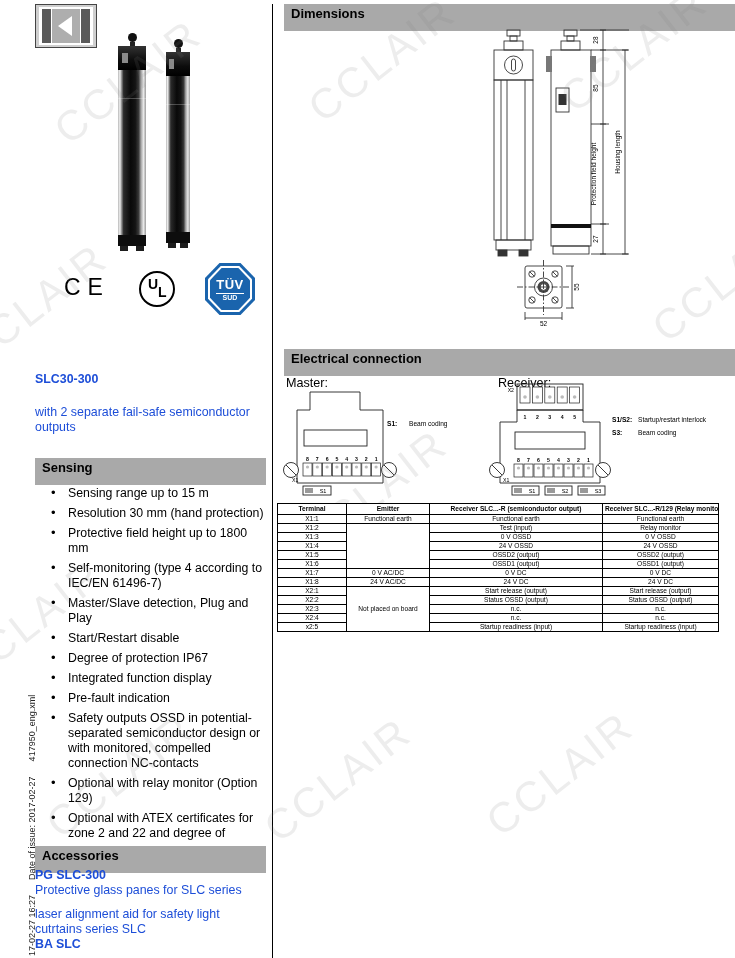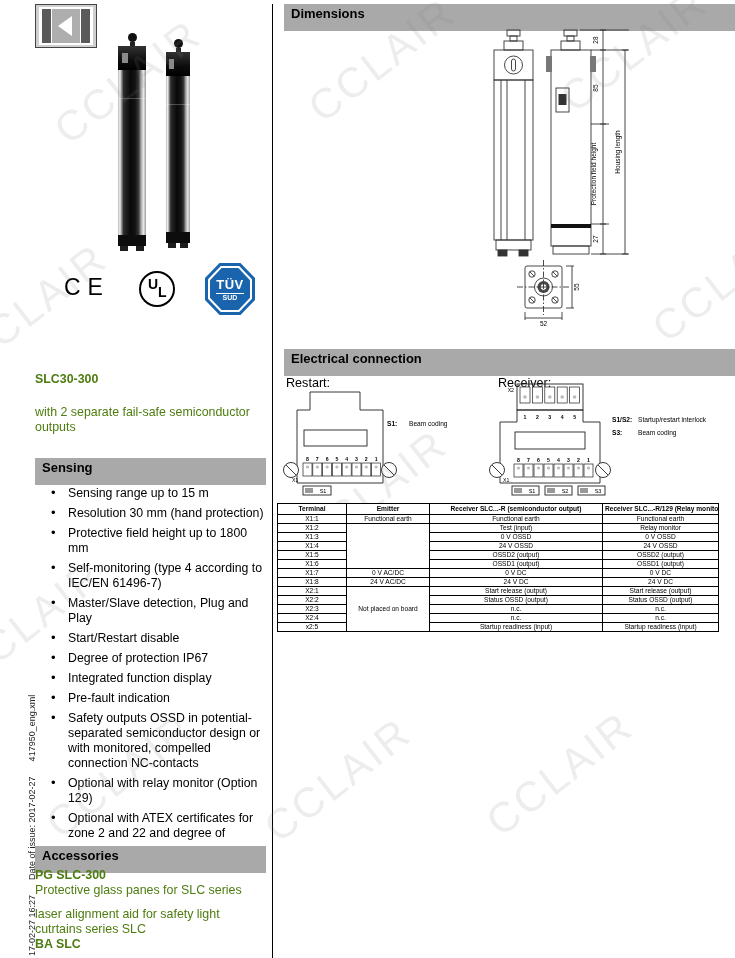--- a/index.html
+++ b/index.html
@@ -22,21 +22,21 @@
     position:absolute; left:27px; top:956px; transform-origin:0 0;
     transform:rotate(-90deg); font-size:9px; color:#222; white-space:pre;
   }
   
   .bar {
     position:absolute; height:27px; background:#a9a9a9; color:#000;
     font-size:13px; font-weight:bold; line-height:19px; padding-left:7px;
   }
   .bar-left  { left:35px;  width:231px; }
   .bar-right { left:284px; width:451px; }
-  .txt { font-size:12.4px; line-height:15px; color:#4d7c0f; }
+  .txt { font-size:12.4px; line-height:15px; color:#1d4ed8; }
   .bold { font-weight:bold; }
   
   .pictogram { position:absolute; left:35px; top:4px; }
   
   .photo { position:absolute; left:100px; top:25px; width:120px; height:235px; }
   .curtain { position:absolute; }
   .knob { width:9px; height:9px; background:#111; border-radius:50%; margin:0 auto; }
   .neck { width:5px; height:4px; background:#222; margin:0 auto; }
   .cap  { height:24px; background:linear-gradient(180deg,#333 0%,#0c0c0c 60%,#000 100%); position:relative; }
   .cap .lbl { position:absolute; left:4px; top:7px; width:6px; height:10px; background:#8a8a8a; }
@@ -307,21 +307,21 @@
       <line x1="240" y1="290" x2="277" y2="290"></line>
       <text x="258.5" y="298" font-size="6.5" fill="#000" stroke="none" text-anchor="middle">52</text>
       <line x1="281" y1="238" x2="289" y2="238"></line>
         <line x1="281" y1="280" x2="289" y2="280"></line>
       <line x1="287" y1="238" x2="287" y2="280"></line>
       <text transform="rotate(-90 294 259)" x="294" y="259" font-size="6.5" fill="#000" stroke="none" text-anchor="middle">55</text>
     </svg>
   </div>
 
   <div class="bar bar-right" style="top:349px;">Electrical connection</div>
-  <div class="diagram-label" style="left:286px; top:376px;">Restart:</div>
+  <div class="diagram-label" style="left:286px; top:376px;">Master:</div>
   <div class="diagram-label" style="left:498px; top:376px;">Receiver:</div>
 
   <div class="svgbox" style="left:283px; top:386px;">
     <svg width="205" height="112" viewBox="0 0 205 112" fill="none" stroke="#222" stroke-width="0.9">
       <path d="M14,24 H27 V6 H77 V24 H100 V97 H14 Z"></path>
       <rect x="21" y="44" width="63" height="16"></rect>
       <circle cx="8" cy="84" r="7.5" fill="#fff"></circle>
         <line x1="3" y1="79" x2="13" y2="89"></line>
       <circle cx="106" cy="84" r="7.5" fill="#fff"></circle>
         <line x1="101" y1="79" x2="111" y2="89"></line>

